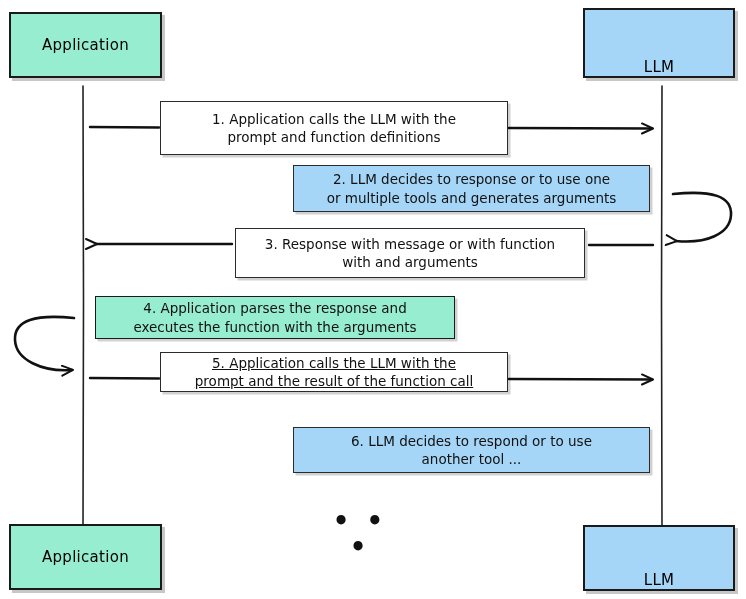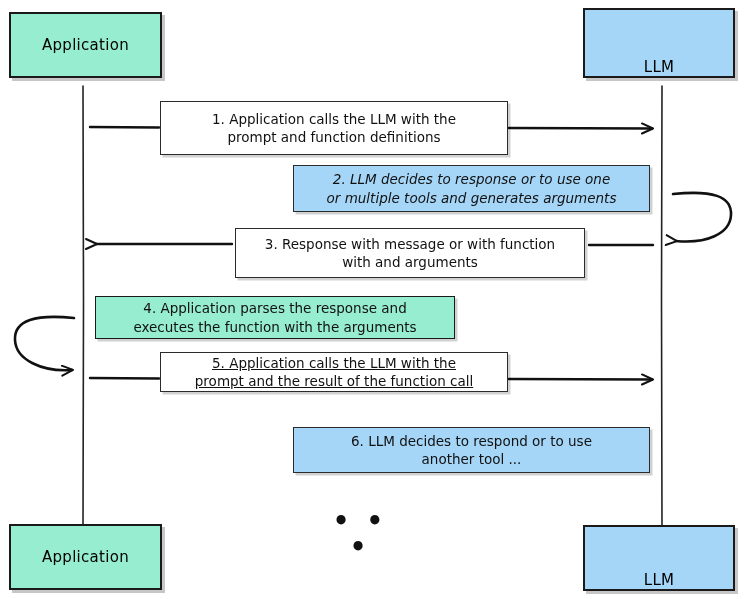--- a/index.html
+++ b/index.html
@@ -60,21 +60,21 @@
     line-height: 1.35;
     color: #111111;
     padding: 3px 20px;
     box-shadow: 2.5px 2.5px 0 rgba(0,0,0,0.18);
     background: #ffffff;
   }
   .note-blue  { background: #A5D6F7; border-color: #2b2b2b; }
   .note-green { background: #97EDCF; border-color: #1a1a1a; }
 
   .box-1 { left: 160px; top: 101px; width: 348px; height: 54px; }
-  .box-2 { left: 293px; top: 165px; width: 357px; height: 47px; font-style: italic; }
+  .box-2 { left: 293px; top: 165px; width: 357px; height: 47px; }
   .box-3 { left: 235px; top: 228px; width: 350px; height: 50px; }
   .box-4 { left: 95px;  top: 296px; width: 360px; height: 43px; }
   .box-5 { left: 160px; top: 352px; width: 348px; height: 40px; text-decoration: underline; }
   .box-6 { left: 293px; top: 427px; width: 357px; height: 46px; }
 
   .msg-text { display: block; width: 100%; }
 
   
   .ellipsis {
     position: absolute;

